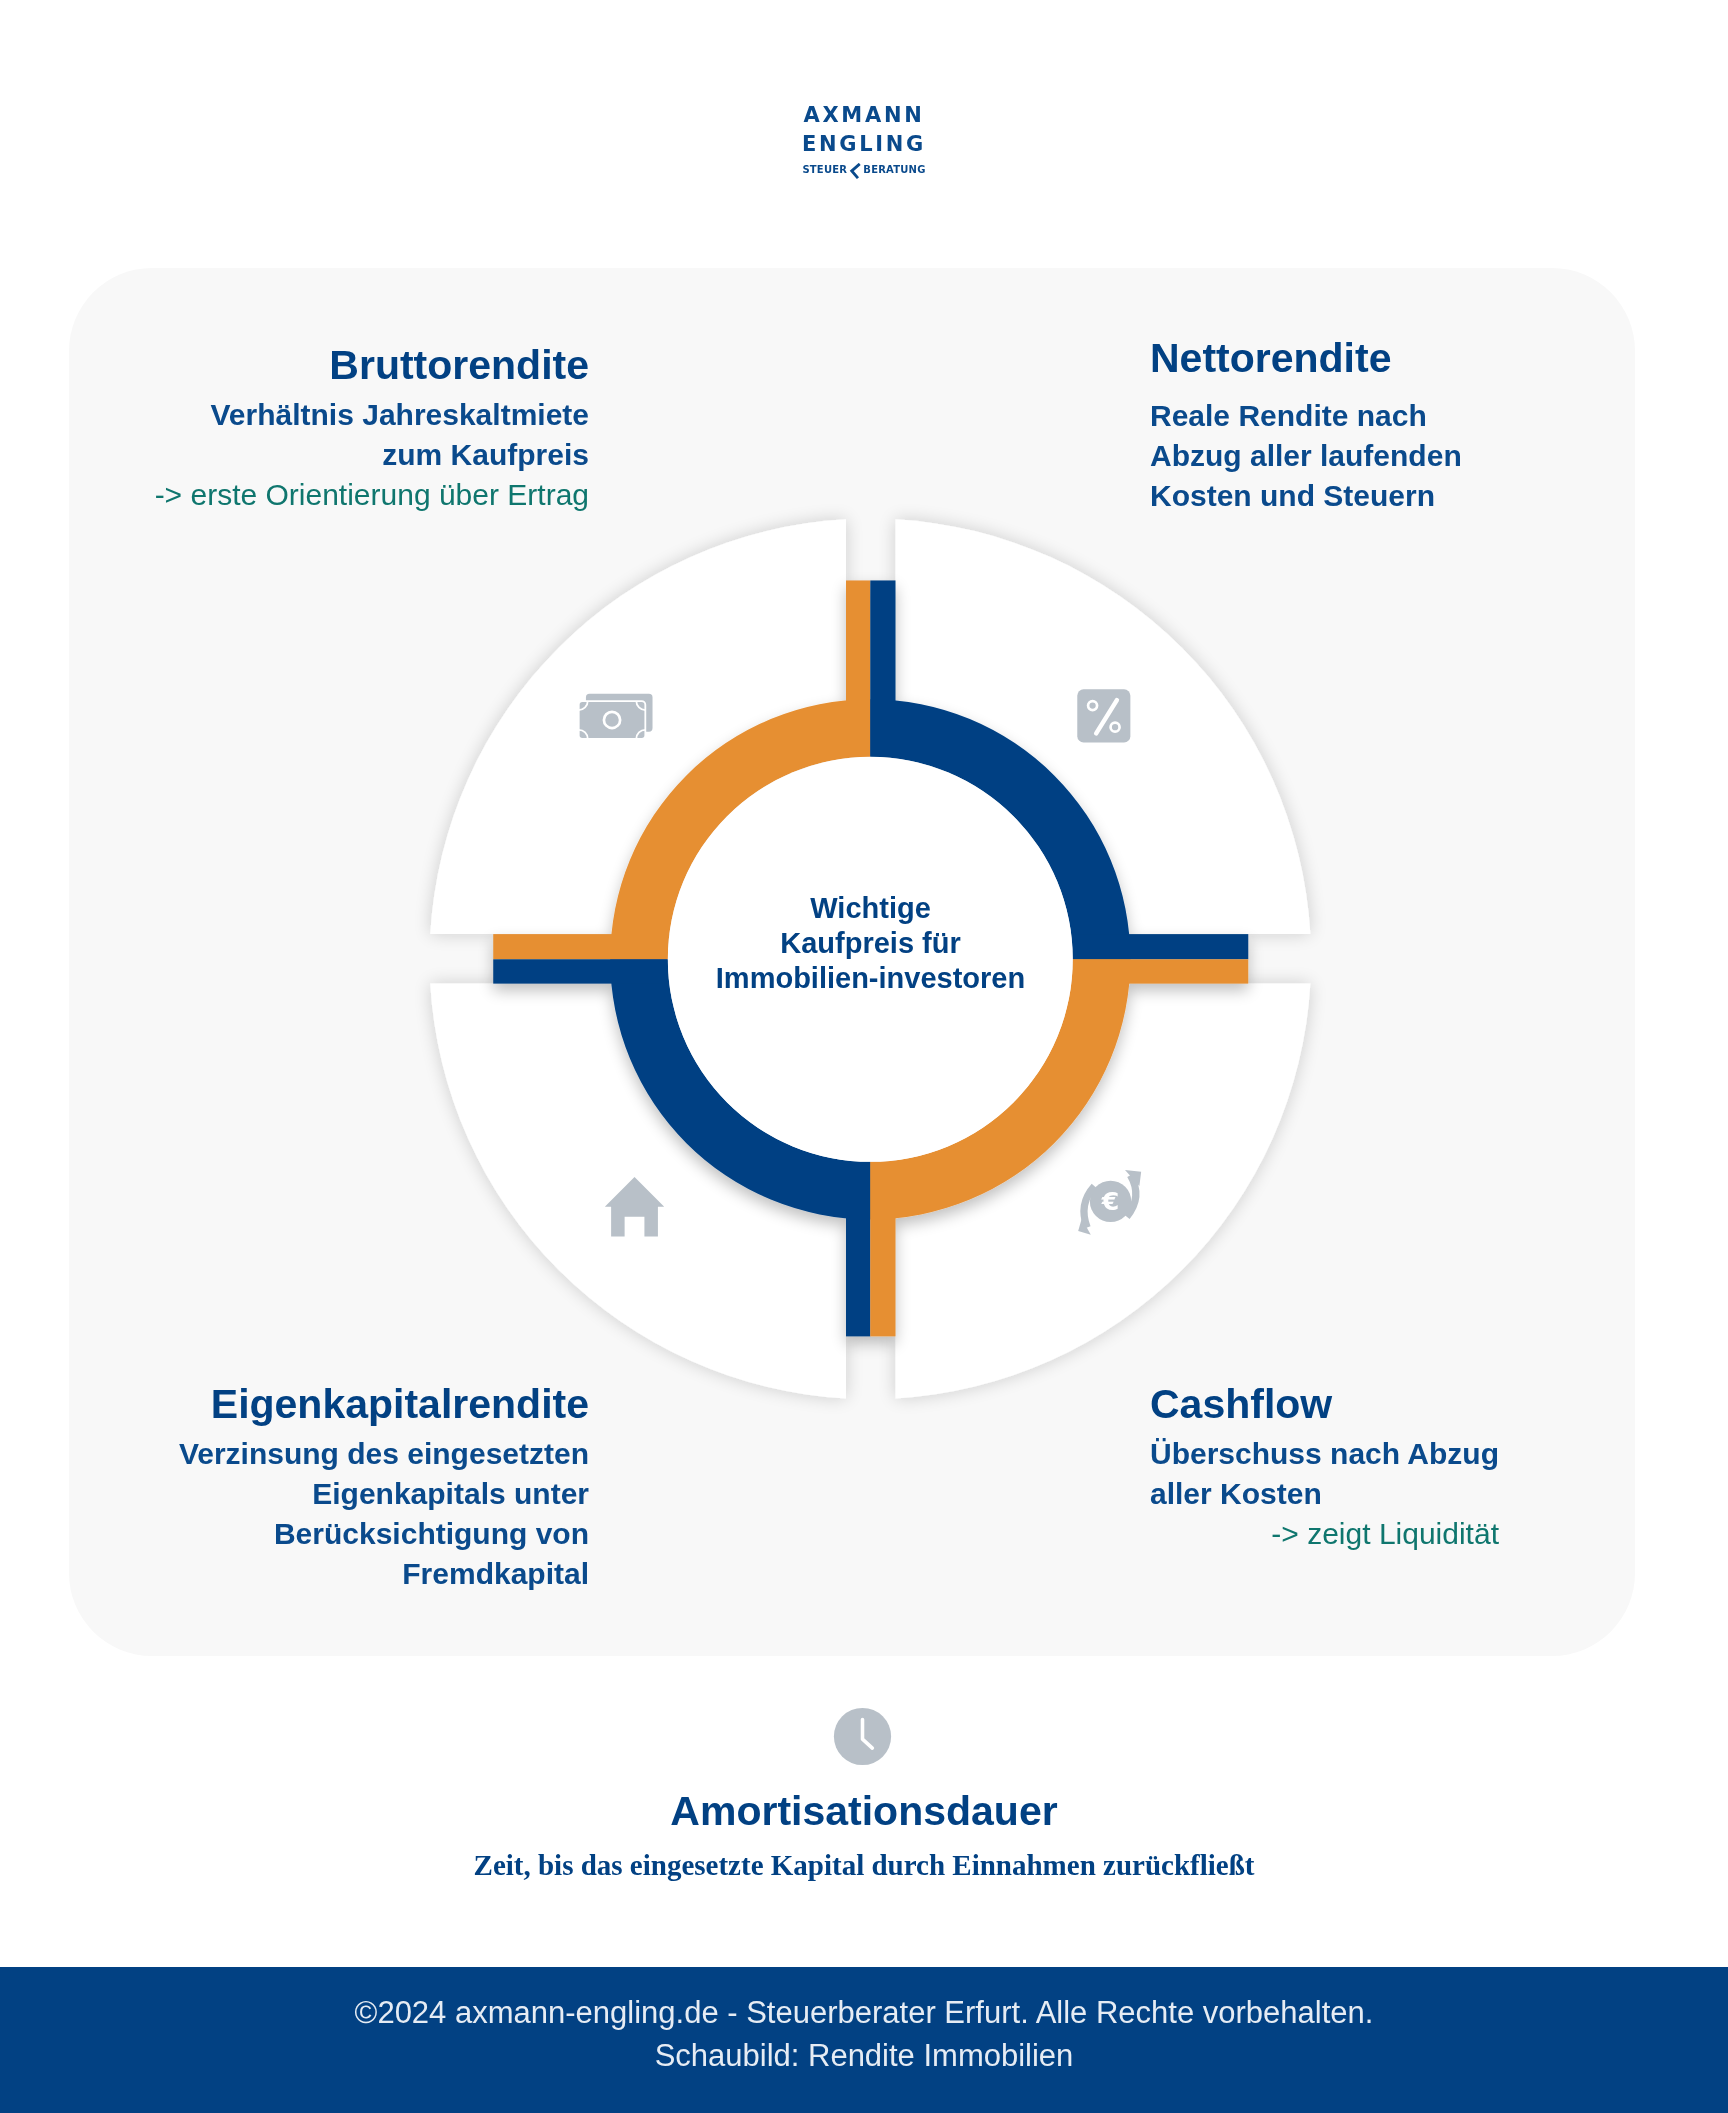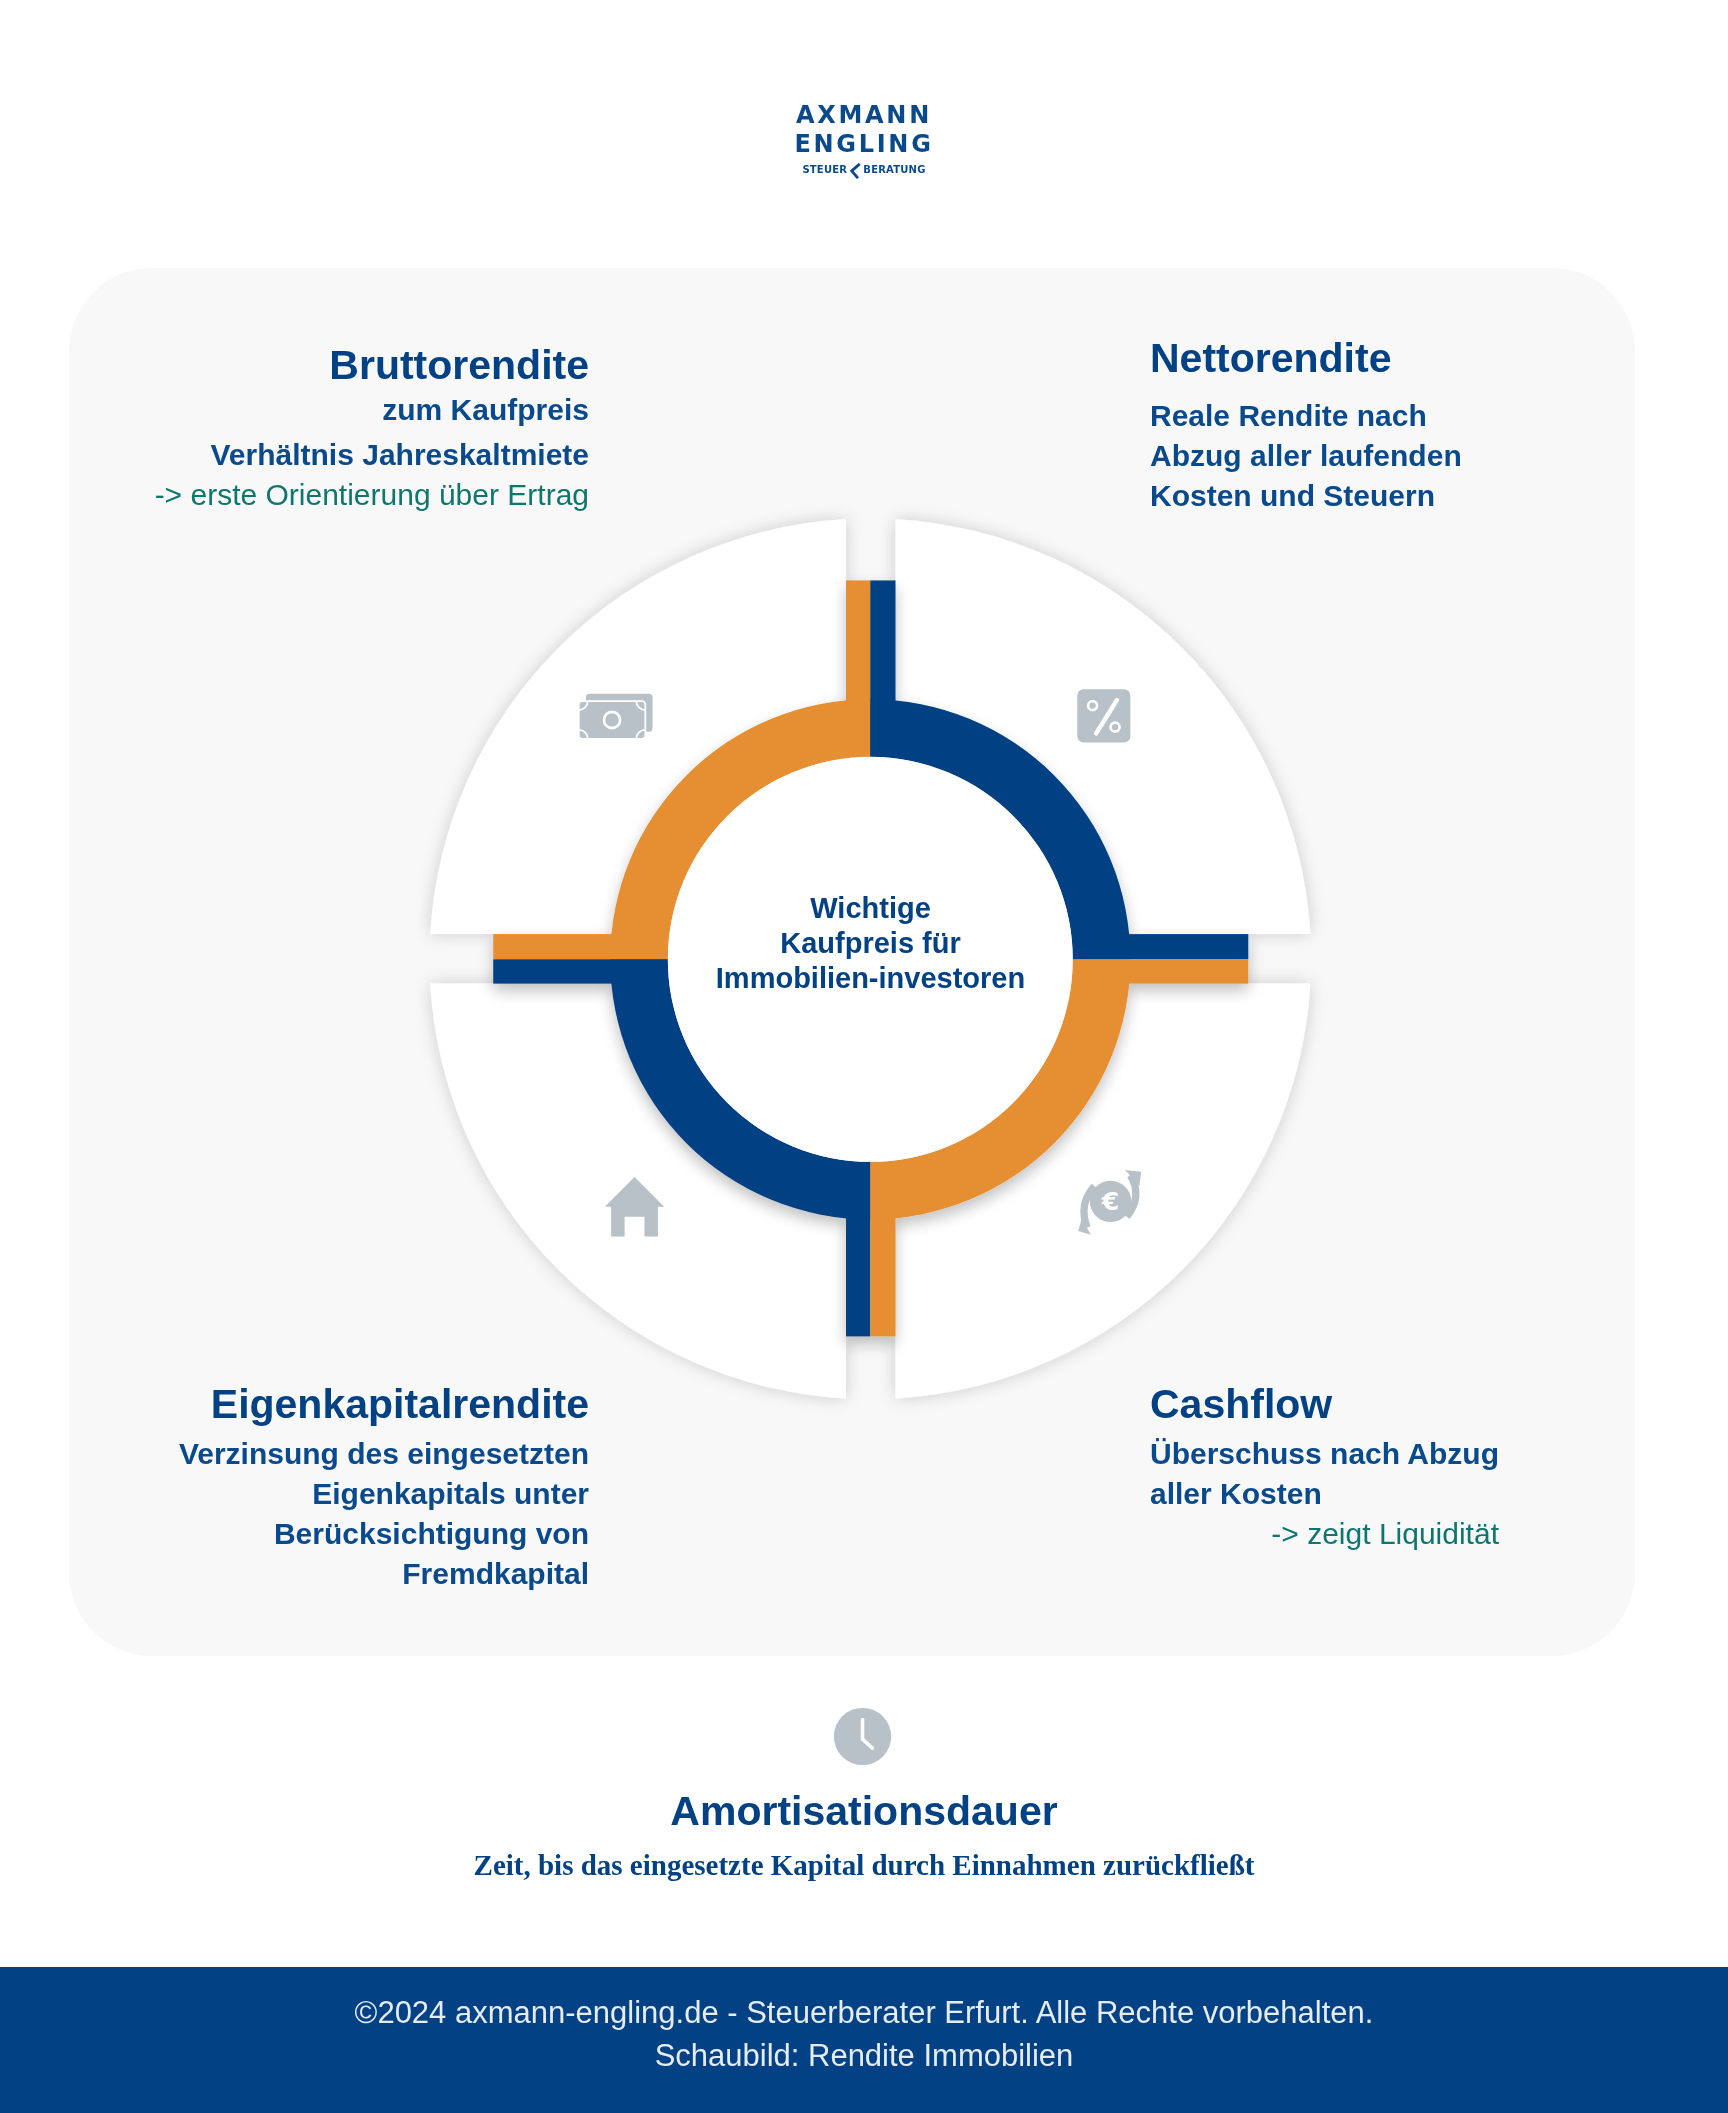--- a/index.html
+++ b/index.html
@@ -3,21 +3,21 @@
 <meta charset="utf-8">
 <style>
   html, body { margin: 0; padding: 0; }
   body {
     width: 1728px; height: 2113px; position: relative; overflow: hidden;
     background: #ffffff;
     font-family: "Liberation Sans", "DejaVu Sans", sans-serif;
     color: #024183;
   }
   .logo { position: absolute; left: 783px; top: 101px; width: 162px; text-align: center; color: #0a4a8c; }
-  .logo .l1, .logo .l2 { font-family: "DejaVu Sans", sans-serif; font-weight: bold; font-size: 24px; letter-spacing: 2.7px; line-height: 29px; display: block; }
+  .logo .l1, .logo .l2 { font-family: "DejaVu Sans", sans-serif; font-weight: bold; font-size: 21px; letter-spacing: 2.7px; line-height: 29px; display: block; }
   .logo .l3 { font-family: "DejaVu Sans", sans-serif; font-weight: bold; font-size: 10px; line-height: 14.4px; display: flex; justify-content: center; align-items: center; gap: 1.8px; margin-top: 3.6px; letter-spacing: 0.2px; }
   .logo .chev { display: inline-block; width: 12.6px; height: 16px; }
 
   .panel { position: absolute; left: 69px; top: 268px; width: 1566px; height: 1388px; border-radius: 83px; background: #f8f8f8; }
 
   .chart { position: absolute; left: 0; top: 0; width: 1728px; height: 2113px; pointer-events: none; }
   .chart svg { position: absolute; left: 0; top: 0; }
 
   .block { position: absolute; }
   .block .title { font-weight: bold; font-size: 41px; line-height: 50px; color: #024183; white-space: nowrap; }
@@ -145,22 +145,22 @@
 </div>
 
 <div class="center-label">
   <div>Wichtige</div>
   <div>Kaufpreis für</div>
   <div>Immobilien-investoren</div>
 </div>
 
 <div class="block right-aligned" style="right:1139px; top:340px;">
   <div class="title">Bruttorendite</div>
+  <div class="line" style="margin-top:5.4px;">Verhältnis Jahreskaltmiete</div>
   <div class="line">zum Kaufpreis</div>
-  <div class="line" style="margin-top:5.4px;">Verhältnis Jahreskaltmiete</div>
   <div class="line light">-&gt; erste Orientierung über Ertrag</div>
 </div>
 
 <div class="block" style="left:1150px; top:333px;">
   <div class="title">Nettorendite</div>
   <div class="line" style="margin-top:12.6px;">Reale Rendite nach</div>
   <div class="line">Abzug aller laufenden</div>
   <div class="line">Kosten und Steuern</div>
 </div>
 

